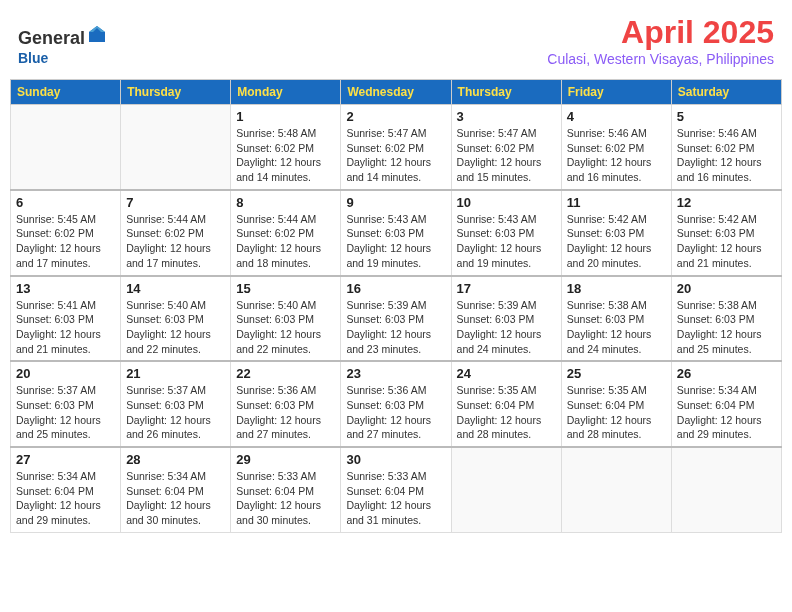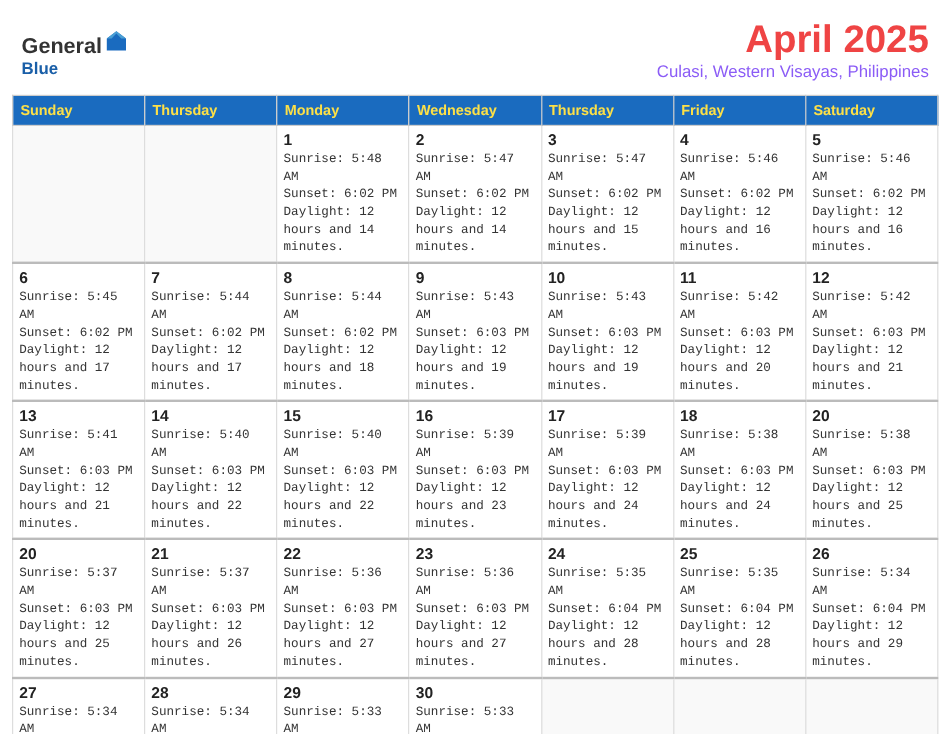--- a/index.html
+++ b/index.html
@@ -77,21 +77,20 @@
       font-weight: bold;
       font-size: 13px;
       color: #222;
       display: block;
       margin-bottom: 2px;
     }
     .day-info {
       color: #333;
       font-size: 10.5px;
       line-height: 1.4;
-      font-family: Liberation Mono, monospace;
     }
     .row-separator td {
       border-top: 2px solid #bbb;
     }
   </style>
 </head>
 <body>
 
 <div class="header">
   <div class="logo">

